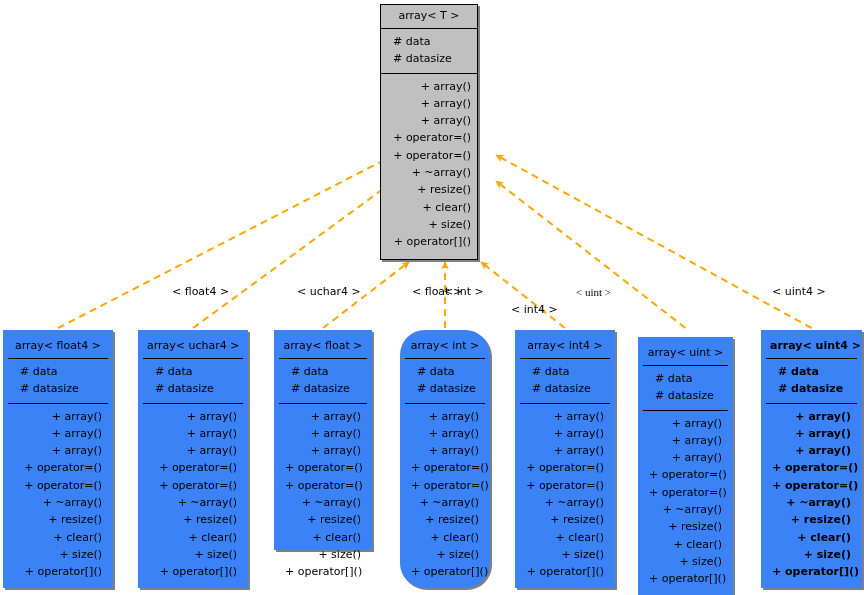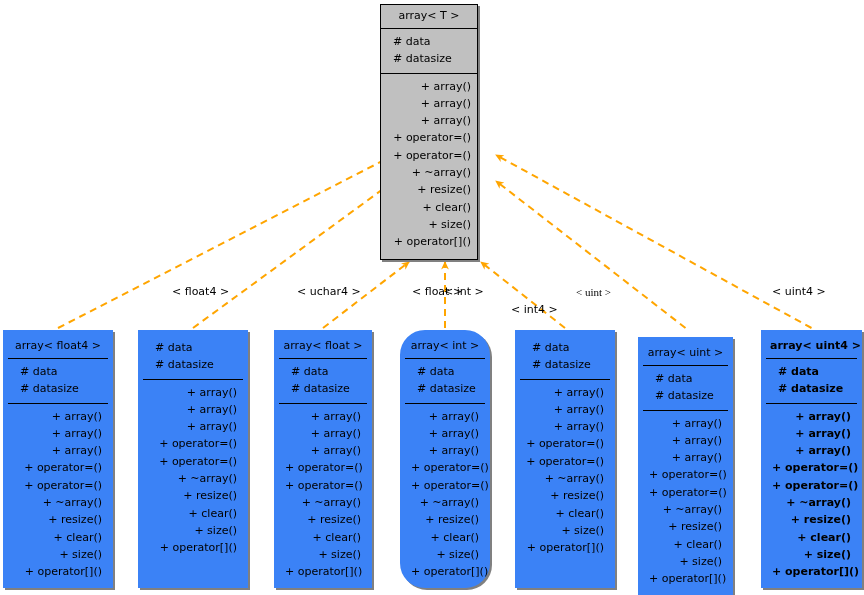--- a/index.html
+++ b/index.html
@@ -133,38 +133,39 @@
           <div class="uml-row">+ operator=()</div>
           <div class="uml-row">+ operator=()</div>
           <div class="uml-row">+ ~array()</div>
           <div class="uml-row">+ resize()</div>
           <div class="uml-row">+ clear()</div>
           <div class="uml-row">+ size()</div>
           <div class="uml-row">+ operator[]()</div>
         </div>
       </div>
       <div class="uml-class derived-class" style="left: 138px; top: 330px; width: 110px; height: 258px;">
-        <div class="uml-attrs">
-          <div class="uml-row"># data</div>
-          <div class="uml-row"># datasize</div>
-        </div>
-        <div class="uml-ops">
-          <div class="uml-row">+ array()</div>
-          <div class="uml-row">+ array()</div>
-          <div class="uml-row">+ array()</div>
-          <div class="uml-row">+ operator=()</div>
-          <div class="uml-row">+ operator=()</div>
-          <div class="uml-row">+ ~array()</div>
-          <div class="uml-row">+ resize()</div>
-          <div class="uml-row">+ clear()</div>
-          <div class="uml-row">+ size()</div>
-          <div class="uml-row">+ operator[]()</div>
-        </div>
-      </div>
-      <div class="uml-class derived-class" style="left: 274px; top: 330px; width: 98px; height: 258px;">
+        <div class="uml-title">array&lt; uchar4 &gt;</div>
+        <div class="uml-attrs">
+          <div class="uml-row"># data</div>
+          <div class="uml-row"># datasize</div>
+        </div>
+        <div class="uml-ops">
+          <div class="uml-row">+ array()</div>
+          <div class="uml-row">+ array()</div>
+          <div class="uml-row">+ array()</div>
+          <div class="uml-row">+ operator=()</div>
+          <div class="uml-row">+ operator=()</div>
+          <div class="uml-row">+ ~array()</div>
+          <div class="uml-row">+ resize()</div>
+          <div class="uml-row">+ clear()</div>
+          <div class="uml-row">+ size()</div>
+          <div class="uml-row">+ operator[]()</div>
+        </div>
+      </div>
+      <div class="uml-class derived-class" style="left: 274px; top: 330px; width: 98px; height: 220px;">
         <div class="uml-title">array&lt; float &gt;</div>
         <div class="uml-attrs">
           <div class="uml-row"># data</div>
           <div class="uml-row"># datasize</div>
         </div>
         <div class="uml-ops">
           <div class="uml-row">+ array()</div>
           <div class="uml-row">+ array()</div>
           <div class="uml-row">+ array()</div>
           <div class="uml-row">+ operator=()</div>
@@ -189,20 +190,21 @@
           <div class="uml-row">+ operator=()</div>
           <div class="uml-row">+ operator=()</div>
           <div class="uml-row">+ ~array()</div>
           <div class="uml-row">+ resize()</div>
           <div class="uml-row">+ clear()</div>
           <div class="uml-row">+ size()</div>
           <div class="uml-row">+ operator[]()</div>
         </div>
       </div>
       <div class="uml-class derived-class" style="left: 515px; top: 330px; width: 100px; height: 258px;">
+        <div class="uml-title">array&lt; int4 &gt;</div>
         <div class="uml-attrs">
           <div class="uml-row"># data</div>
           <div class="uml-row"># datasize</div>
         </div>
         <div class="uml-ops">
           <div class="uml-row">+ array()</div>
           <div class="uml-row">+ array()</div>
           <div class="uml-row">+ array()</div>
           <div class="uml-row">+ operator=()</div>
           <div class="uml-row">+ operator=()</div>

